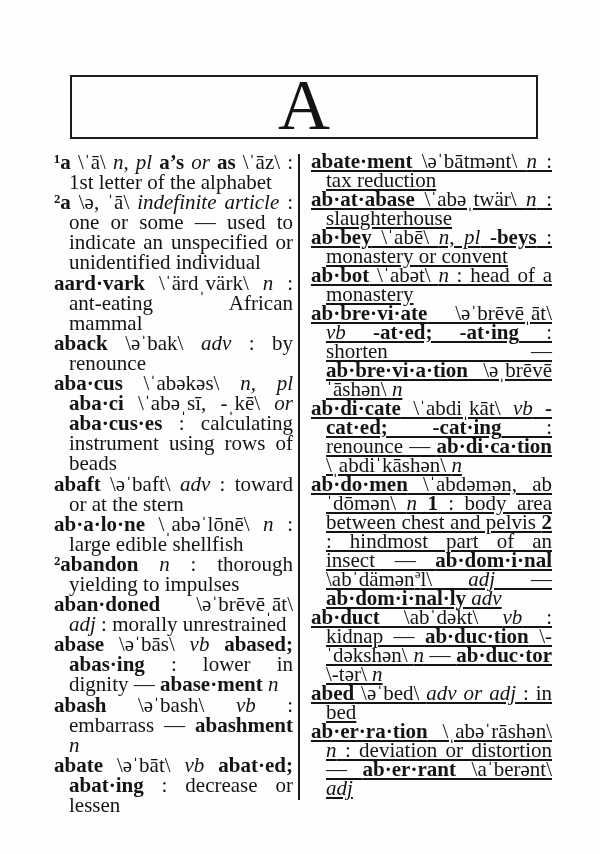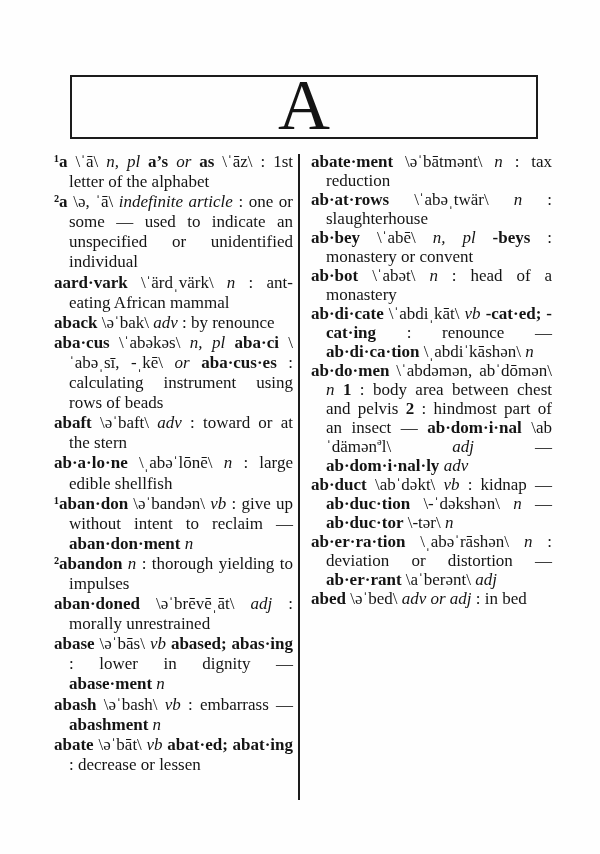--- a/index.html
+++ b/index.html
@@ -21,26 +21,26 @@
   }
   .letter{
     font-size:72px;
     line-height:1;
     font-weight:400;
     transform:translateY(-2px);
   }
   .col{
     position:absolute;
     top:152px;
-    font-size:17px;
+    font-size:21px;
     text-align:justify;
     text-justify:inter-word;
   }
   .col-left{left:54px;width:239px;line-height:20.1px;}
-  .col-right{left:311px;width:241px;line-height:19.0px;}
+  .col-right{left:311px;width:241px;line-height:19.0px;text-decoration:underline;}
   .divider{
     position:absolute;
     left:298px;top:154px;
     width:2px;height:646px;
     background:#1c1c1c;
   }
   p.entry{
     margin:0;
     padding-left:15px;
     text-indent:-15px;
@@ -58,32 +58,32 @@
     <span class="letter">A</span>
   </div>
   <div class="col col-left">
       <p class="entry"><span class="b">¹a</span><span class="p"> \ˈā\ </span><span class="i">n, pl</span><span class="b"> a’s </span><span class="i">or</span><span class="b"> as</span><span class="p"> \ˈāz\ : 1st letter of the alphabet</span></p>
       <p class="entry"><span class="b">²a</span><span class="p"> \ə, ˈā\ </span><span class="i">indefinite article</span><span class="p"> : one or some — used to indicate an unspecified or unidentified individual</span></p>
       <p class="entry"><span class="b">aard·vark</span><span class="p"> \ˈärdˌvärk\ </span><span class="i">n</span><span class="p"> : ant-eating African mammal</span></p>
       <p class="entry"><span class="b">aback</span><span class="p"> \əˈbak\ </span><span class="i">adv</span><span class="p"> : by renounce</span></p>
       <p class="entry"><span class="b">aba·cus</span><span class="p"> \ˈabəkəs\ </span><span class="i">n, pl</span><span class="b"> aba·ci</span><span class="p"> \ˈabəˌsī, -ˌkē\ </span><span class="i">or</span><span class="b"> aba·cus·es</span><span class="p"> : calculating instrument using rows of beads</span></p>
       <p class="entry"><span class="b">abaft</span><span class="p"> \əˈbaft\ </span><span class="i">adv</span><span class="p"> : toward or at the stern</span></p>
       <p class="entry"><span class="b">ab·a·lo·ne</span><span class="p"> \ˌabəˈlōnē\ </span><span class="i">n</span><span class="p"> : large edible shellfish</span></p>
-      <p class="entry"><span class="b">¹aban·don</span><span class="p"> \əˈbandən\ </span><span class="i">vb</span><span class="p"> : give up without intent to reclaim — </span><span class="b">aban·don·ment</span><span class="i"> n</span></p>
       <p class="entry"><span class="b">²abandon</span><span class="i"> n</span><span class="p"> : thorough yielding to impulses</span></p>
       <p class="entry"><span class="b">aban·doned</span><span class="p"> \əˈbrēvēˌāt\ </span><span class="i">adj</span><span class="p"> : morally unrestrained</span></p>
       <p class="entry"><span class="b">abase</span><span class="p"> \əˈbās\ </span><span class="i">vb</span><span class="b"> abased; abas·ing</span><span class="p"> : lower in dignity — </span><span class="b">abase·ment</span><span class="i"> n</span></p>
       <p class="entry"><span class="b">abash</span><span class="p"> \əˈbash\ </span><span class="i">vb</span><span class="p"> : embarrass — </span><span class="b">abashment</span><span class="i"> n</span></p>
       <p class="entry"><span class="b">abate</span><span class="p"> \əˈbāt\ </span><span class="i">vb</span><span class="b"> abat·ed; abat·ing</span><span class="p"> : decrease or lessen</span></p>
     </div>
   <div class="divider"></div>
   <div class="col col-right">
       <p class="entry"><span class="b">abate·ment</span><span class="p"> \əˈbātmənt\ </span><span class="i">n</span><span class="p"> : tax reduction</span></p>
-      <p class="entry"><span class="b">ab·at·rows</span><span class="p"> \ˈabəˌtwär\ </span><span class="i">n</span><span class="p"> : slaughterhouse</span></p>
+      <p class="entry"><span class="b">ab·at·abase</span><span class="p"> \ˈabəˌtwär\ </span><span class="i">n</span><span class="p"> : slaughterhouse</span></p>
       <p class="entry"><span class="b">ab·bey</span><span class="p"> \ˈabē\ </span><span class="i">n, pl</span><span class="b"> -beys</span><span class="p"> : monastery or convent</span></p>
       <p class="entry"><span class="b">ab·bot</span><span class="p"> \ˈabət\ </span><span class="i">n</span><span class="p"> : head of a monastery</span></p>
+      <p class="entry"><span class="b">ab·bre·vi·ate</span><span class="p"> \əˈbrēvēˌāt\ </span><span class="i">vb</span><span class="b"> -at·ed; -at·ing</span><span class="p"> : shorten — </span><span class="b">ab·bre·vi·a·tion</span><span class="p"> \əˌbrēvēˈāshən\ </span><span class="i">n</span></p>
       <p class="entry"><span class="b">ab·di·cate</span><span class="p"> \ˈabdiˌkāt\ </span><span class="i">vb</span><span class="b"> -cat·ed; -cat·ing</span><span class="p"> : renounce — </span><span class="b">ab·di·ca·tion</span><span class="p"> \ˌabdiˈkāshən\ </span><span class="i">n</span></p>
       <p class="entry"><span class="b">ab·do·men</span><span class="p"> \ˈabdəmən, abˈdōmən\ </span><span class="i">n</span><span class="b"> 1</span><span class="p"> : body area between chest and pelvis </span><span class="b">2</span><span class="p"> : hindmost part of an insect — </span><span class="b">ab·dom·i·nal</span><span class="p"> \abˈdämən</span><span class="sup">ə</span><span class="p">l\ </span><span class="i">adj</span><span class="p"> — </span><span class="b">ab·dom·i·nal·ly</span><span class="i"> adv</span></p>
       <p class="entry"><span class="b">ab·duct</span><span class="p"> \abˈdəkt\ </span><span class="i">vb</span><span class="p"> : kidnap — </span><span class="b">ab·duc·tion</span><span class="p"> \-ˈdəkshən\ </span><span class="i">n</span><span class="p"> — </span><span class="b">ab·duc·tor</span><span class="p"> \-tər\ </span><span class="i">n</span></p>
+      <p class="entry"><span class="b">abed</span><span class="p"> \əˈbed\ </span><span class="i">adv or adj</span><span class="p"> : in bed</span></p>
       <p class="entry"><span class="b">ab·er·ra·tion</span><span class="p"> \ˌabəˈrāshən\ </span><span class="i">n</span><span class="p"> : deviation or distortion — </span><span class="b">ab·er·rant</span><span class="p"> \aˈberənt\ </span><span class="i">adj</span></p>
-      <p class="entry"><span class="b">abed</span><span class="p"> \əˈbed\ </span><span class="i">adv or adj</span><span class="p"> : in bed</span></p>
     </div>
 </div>
 
 </body></html>

